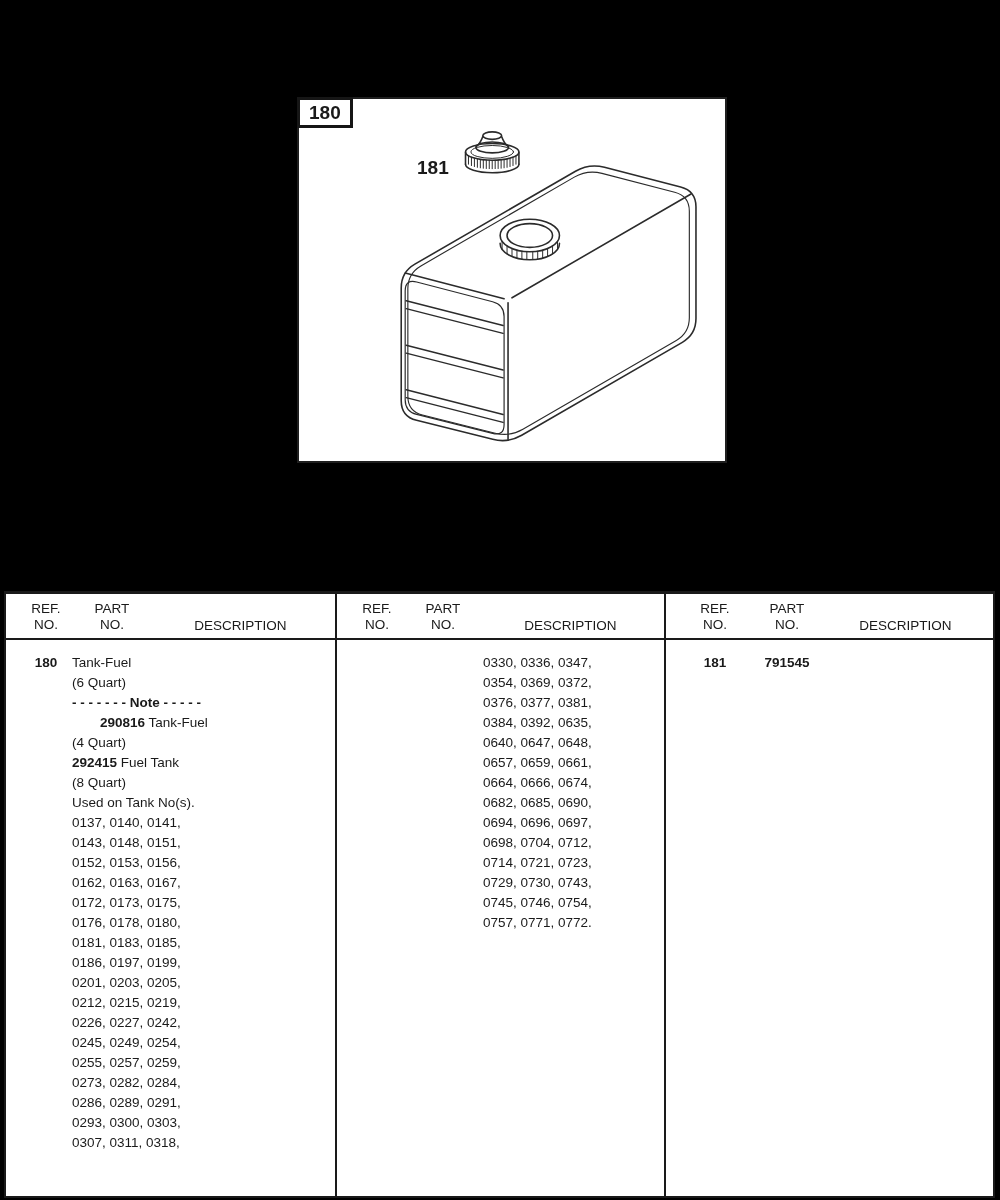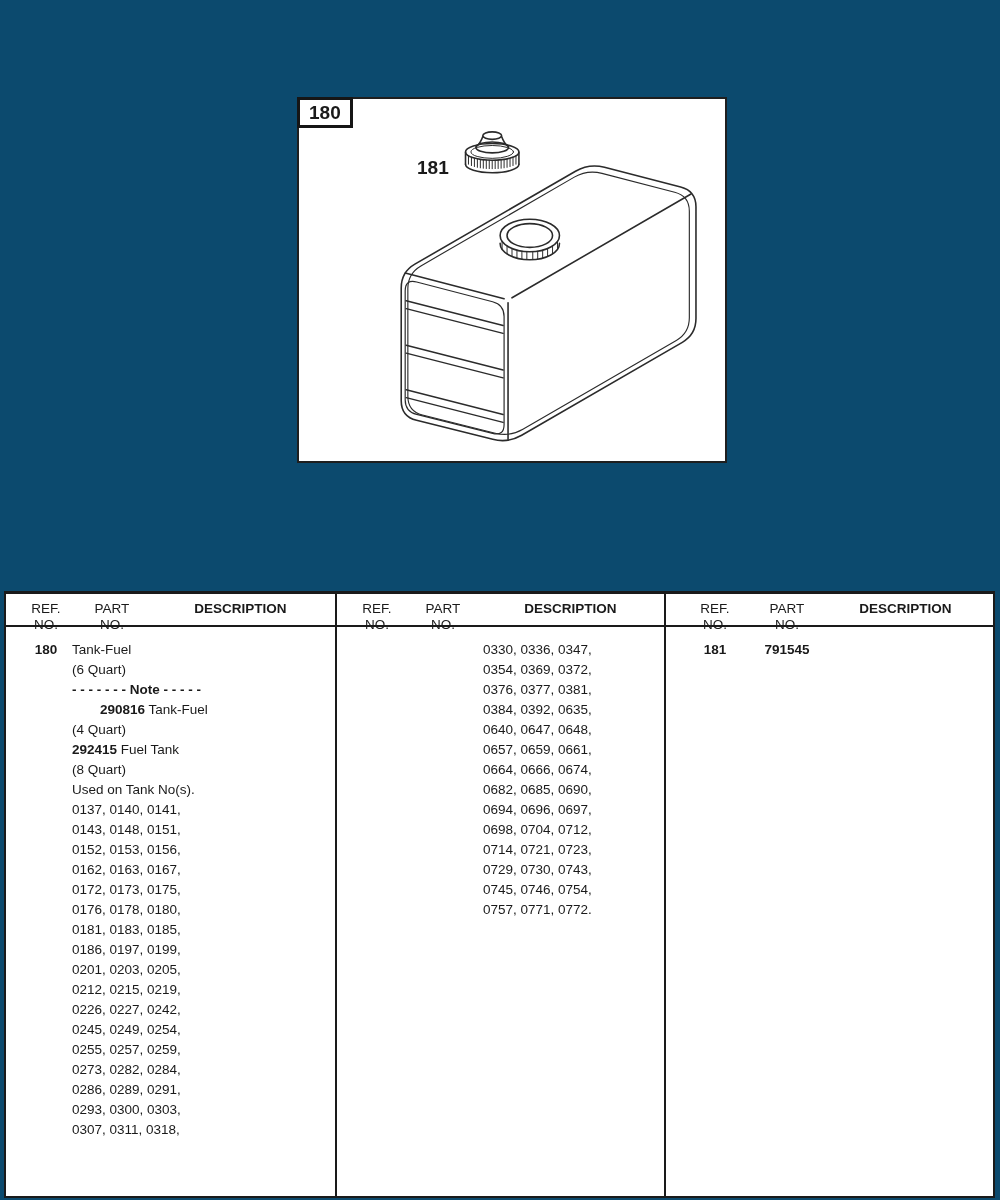--- a/index.html
+++ b/index.html
@@ -1,19 +1,19 @@
 <!DOCTYPE html>
 <html><head>
 <meta charset="utf-8">
 <style>
   * { box-sizing: border-box; margin: 0; padding: 0; }
   html, body { width: 1000px; height: 1200px; background: #ffffff; }
   body { font-family: "Liberation Sans", sans-serif; color: #1a1a1a; position: relative; overflow: hidden; }
 
-  .page { position: absolute; inset: 0; background: #0c4a6e; }
+  .page { position: absolute; inset: 0; background: #000000; }
 
   
   .diagram-box {
     position: absolute; left: 297px; top: 97px; width: 430px; height: 366px;
     border: 2px solid #1f1f1f; background: #fff;
   }
   .diagram-svg { position: absolute; left: 0; top: 0; width: 100%; height: 100%; }
   .figure-label {
     position: absolute; left: -2px; top: -2px;
     border: 3px solid #161616; background: #fff;
@@ -30,27 +30,27 @@
     position: absolute; left: 4px; top: 591px; width: 991px; height: 607px;
     border: 2px solid #1a1a1a; border-top-width: 3px;
     display: grid; grid-template-columns: 1fr 1fr 1fr;
     background: #fff;
   }
   .tgroup { display: flex; flex-direction: column; min-width: 0; }
   .tgroup + .tgroup { border-left: 2px solid #1a1a1a; }
 
   .theader {
     display: grid; grid-template-columns: 52px 80px 1fr;
-    padding: 7px 6px 4px 14px; height: 33px;
+    padding: 7px 6px 4px 14px; height: 46px;
     border-bottom: 2px solid #1a1a1a;
     font-size: 13.5px; line-height: 16px;
   }
   .tgroup--3 .theader, .tgroup--3 .tbody { grid-template-columns: 70px 74px 1fr; }
   .th-ref, .th-part { text-align: center; }
-  .th-desc { display: flex; justify-content: center; font-weight: bold; }
+  .th-desc { display: flex; align-items: flex-end; justify-content: center; }
 
   .tbody {
     display: grid; grid-template-columns: 52px 80px 1fr;
     padding: 13px 8px 0 14px;
     font-size: 13.5px; line-height: 20px;
   }
   .cell-ref, .cell-part { text-align: center; font-weight: bold; white-space: nowrap; }
   .cell-desc { min-width: 0; }
   .desc-line { white-space: nowrap; }
 </style>

